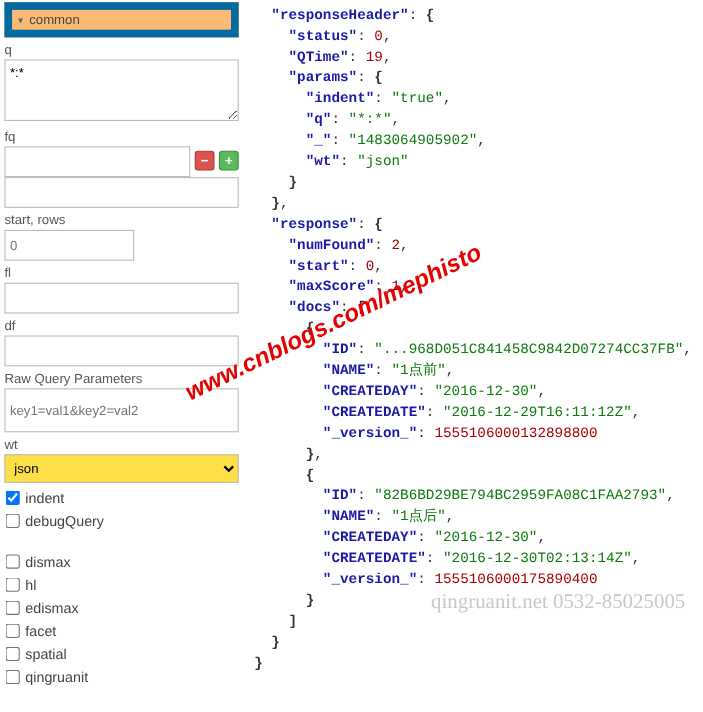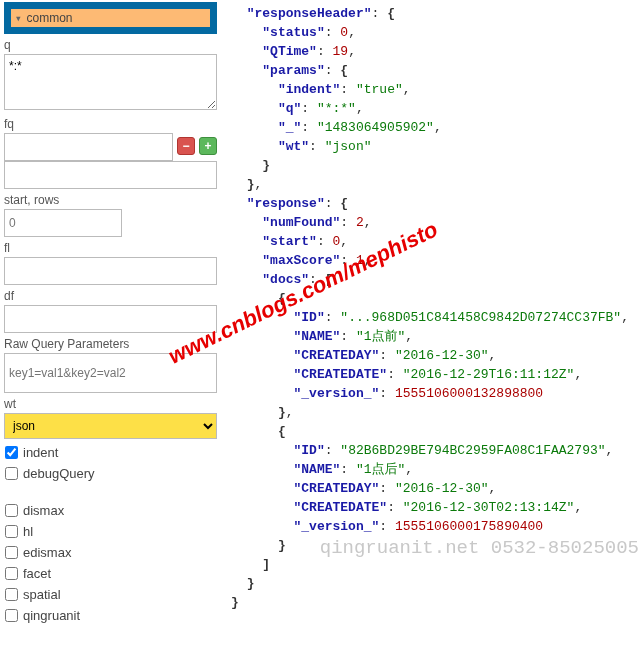--- a/index.html
+++ b/index.html
@@ -21,21 +21,21 @@
 .sr-row input { width: 118px; height: 28px; }
 .cb-row { margin: 6px 1px; color: #444; font-size: 13px; display: flex; align-items: center; gap: 5px; }
 .cb-row input { margin: 0; }
 select { height: 26px; background: #fde047; }
 .json { font-family: "Courier New", monospace; font-size: 13px; line-height: 19px; white-space: pre; color: #333; }
 .json .k { color: #1a1aa6; font-weight: bold; }
 .json .s { color: #0b7a0b; }
 .json .n { color: #a00; }
 .json .p { color: #333; font-weight: bold; }
 .watermark1 { position: absolute; left: 155px; top: 280px; color: #e60000; font-size: 22px; font-weight: bold; transform: rotate(-26deg); pointer-events: none; font-style: italic; }
-.watermark2 { position: absolute; right: 0; bottom: 88px; color: #c8c8c8; font-size: 19px; font-family: Liberation Mono, monospace; pointer-events: none; }
+.watermark2 { position: absolute; right: 16px; bottom: 88px; color: #c8c8c8; font-size: 19px; font-family: Liberation Serif, serif; pointer-events: none; }
 </style>
 </head>
 <body>
 
 <div class="container">
   <div class="left">
     <div class="section-header">common</div>
 
     <label class="field-label">q</label>
     <textarea style="">*:*</textarea>

